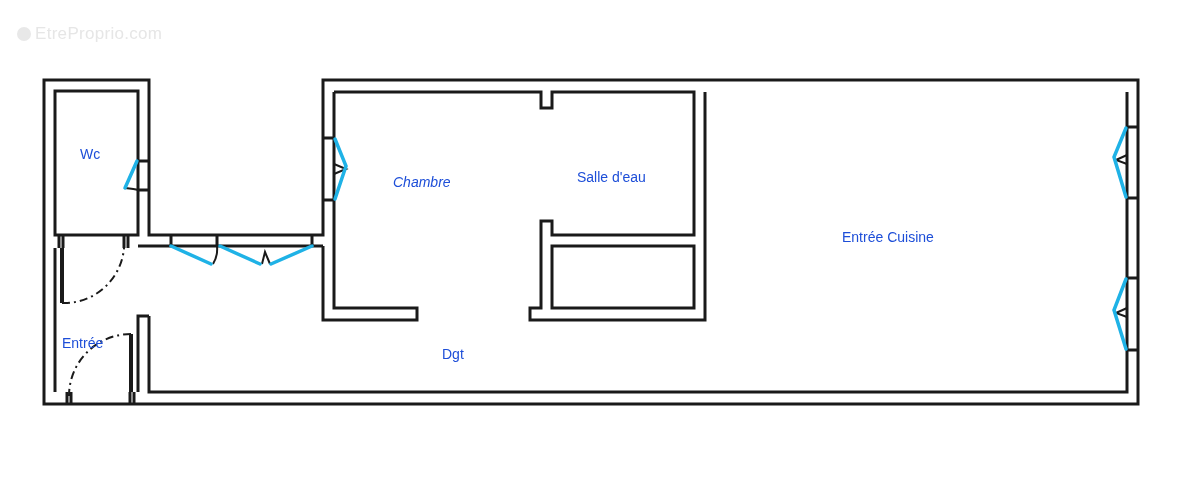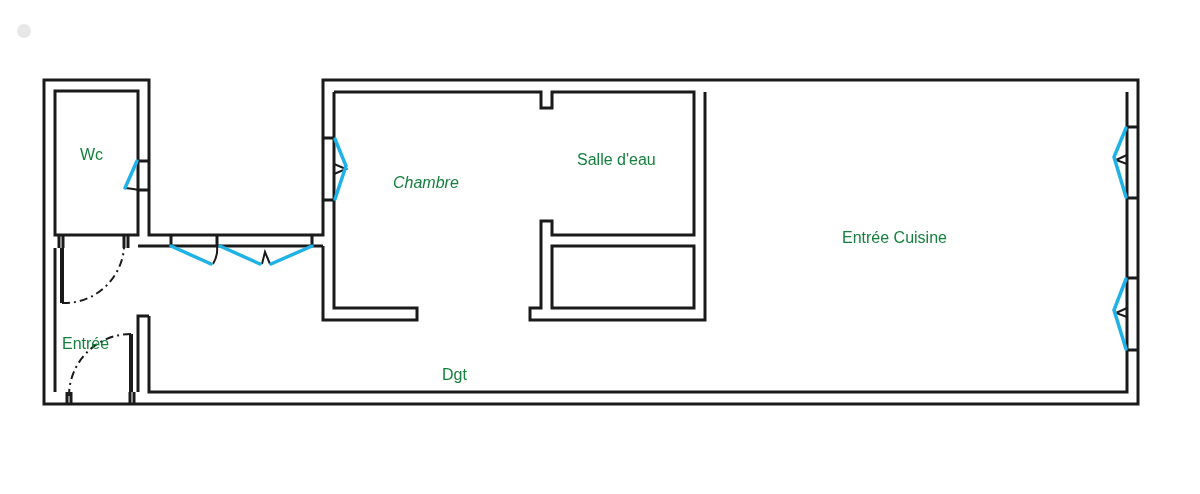--- a/index.html
+++ b/index.html
@@ -1,26 +1,27 @@
 <!DOCTYPE html>
 <html><head>
   <meta charset="utf-8">
   <style>
     html, body { margin: 0; padding: 0; background: #ffffff; }
     body { width: 1200px; height: 494px; position: relative; overflow: hidden; font-family: "Liberation Sans", "DejaVu Sans", sans-serif; }
     .watermark { position: absolute; left: 17px; top: 24px; font-size: 17px; color: #e6e6e6; display: flex; align-items: center; gap: 4px; letter-spacing: 0.3px; }
     .watermark .wm-icon { width: 14px; height: 14px; border-radius: 50%; background: #e8e8e8; display: inline-block; }
     svg.plan { position: absolute; left: 0; top: 0; }
-    .room-label { position: absolute; font-size: 16px; color: #15803d; white-space: nowrap; }
+    .room-label { position: absolute; font-size: 14px; color: #1d4ed8; white-space: nowrap; }
   </style>
 </head>
 <body>
 
 <div class="watermark">
   <span class="wm-icon"></span>
+  <span>EtreProprio.com</span>
 </div>
 
 <svg class="plan" width="1200" height="494" viewBox="0 0 1200 494" xmlns="http://www.w3.org/2000/svg">
   <g fill="none" stroke="#1a1a1a" stroke-width="3" stroke-linejoin="miter">
 
     <path d="M44 80 H149 V235 H323 V80 H1138 V404 H44 Z"></path>
 
     <path d="M149 316 V392 H1127 V92"></path>
 
     <path d="M55 392 V248"></path>
@@ -63,16 +64,16 @@
     <path d="M171 246 L211 264"></path>
     <path d="M220 246 L260 264 M271 264 L312 246"></path>
     <path d="M335 139 L346 166 L335 199"></path>
     <path d="M1126 128 L1114 157 L1126 197"></path>
     <path d="M1126 279 L1114 310 L1126 349"></path>
   </g>
 </svg>
 
 <div class="room-label" style="left:80px; top:146px;">Wc</div>
 <div class="room-label" style="left:393px; top:174px;font-style:italic;">Chambre</div>
-<div class="room-label" style="left:577px; top:151px;">Salle d'eau</div>
+<div class="room-label" style="left:577px; top:169px;">Salle d'eau</div>
 <div class="room-label" style="left:842px; top:229px;">Entrée Cuisine</div>
 <div class="room-label" style="left:62px; top:335px;">Entrée</div>
-<div class="room-label" style="left:442px; top:366px;">Dgt</div>
+<div class="room-label" style="left:442px; top:346px;">Dgt</div>
 
 </body></html>

